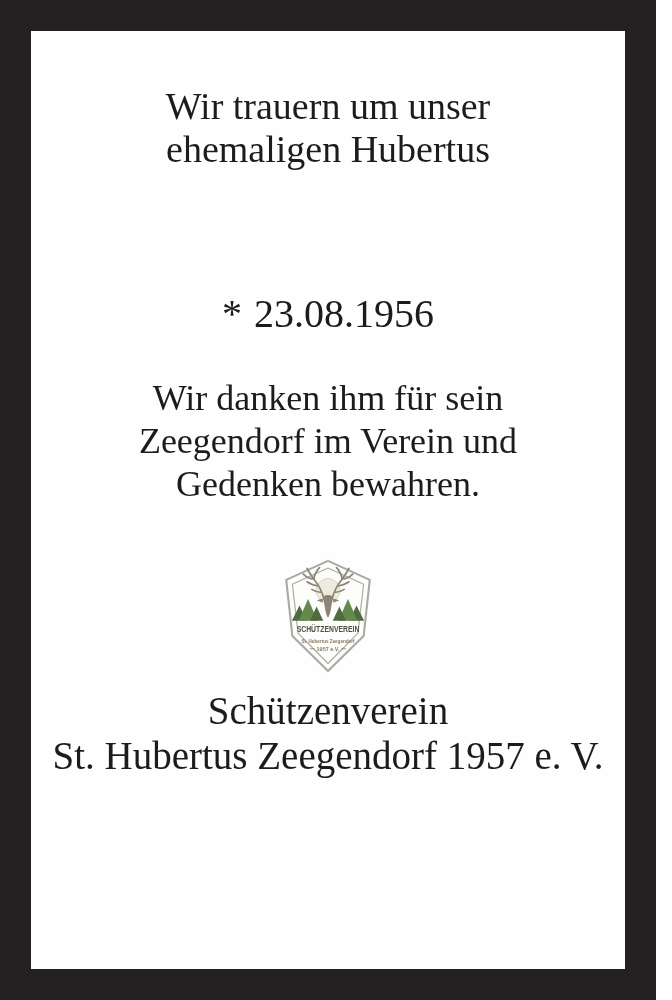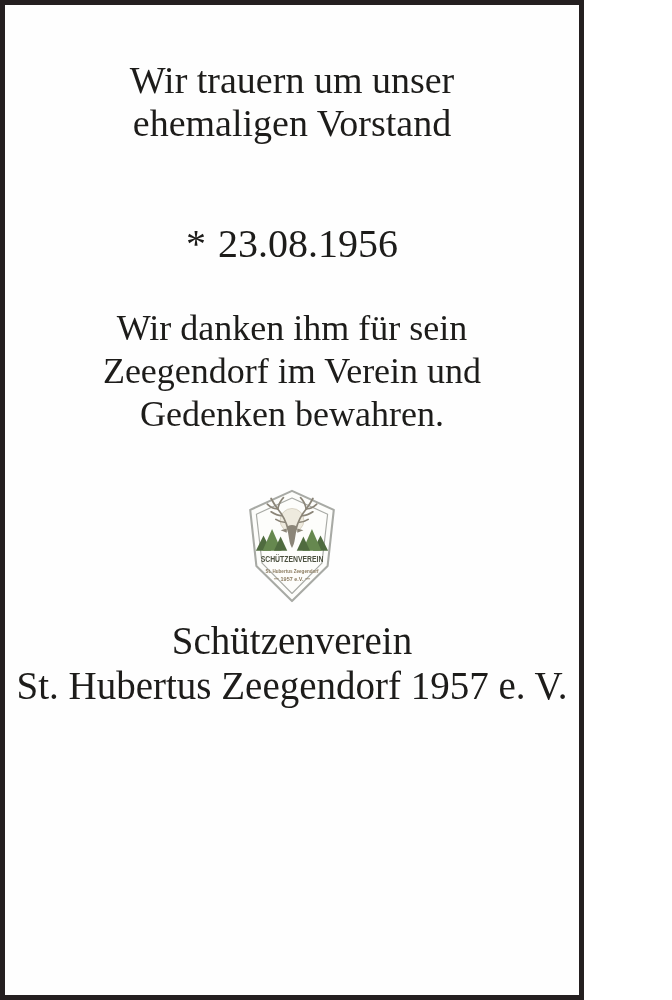--- a/index.html
+++ b/index.html
@@ -6,24 +6,24 @@
     margin: 0;
     padding: 0;
     background: #ffffff;
   }
   body {
     width: 672px;
     height: 1000px;
   }
   .frame {
     box-sizing: border-box;
-    width: 584px;
+    width: 656px;
     height: 1000px;
     background: var(--frame, #241f20);
-    padding: 5px;
+    padding: 31px;
   }
   .sheet {
     box-sizing: border-box;
     width: 100%;
     height: 100%;
     background: var(--paper, #fefefe);
     color: var(--ink, #1d1c1a);
     font-family: "Liberation Serif", "DejaVu Serif", serif;
     text-align: center;
     overflow: hidden;
@@ -33,21 +33,21 @@
     font-size: 38px;
     line-height: 43px;
   }
   .deceased-name {
     margin: 58px 0 0 0;
     font-size: 69px;
     line-height: 76px;
     font-weight: normal;
   }
   .dates {
-    margin-top: 76px;
+    margin-top: 120px;
     font-size: 40px;
     line-height: 46px;
     display: flex;
     justify-content: center;
     gap: 52px;
   }
   .date-symbol {
     display: inline-block;
     margin-right: 12px;
   }
@@ -122,21 +122,21 @@
   }
 </style>
 </head>
 <body>
 
 <div class="frame">
   <div class="sheet">
 
     <div class="intro">
       <div>Wir trauern um unser</div>
-      <div>ehemaligen Vorstand</div>
+      <div>ehemaligen Hubertus</div>
     </div>
 
 
     <div class="dates">
       <span class="date-group">
         <span class="date-symbol">*</span><span>23.08.1956</span>
       </span>
     </div>
 
     <div class="tribute">

